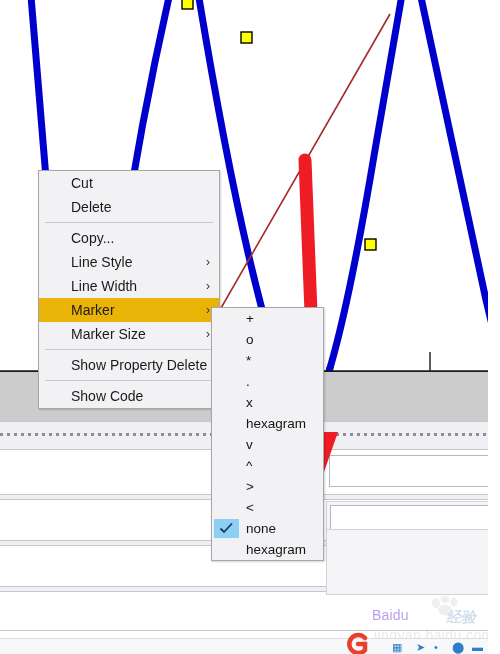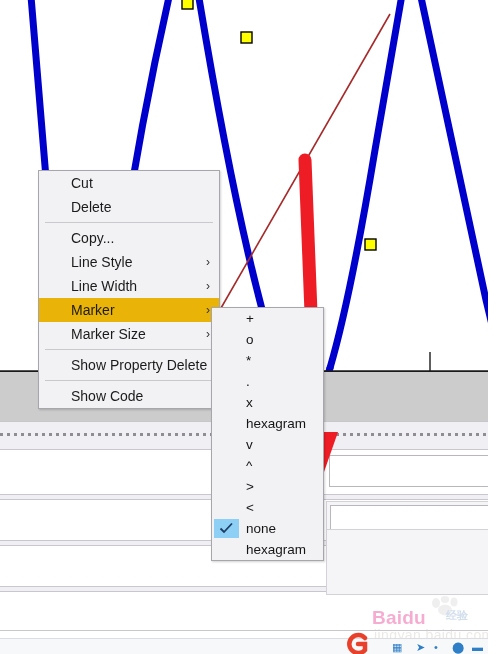--- a/index.html
+++ b/index.html
@@ -42,23 +42,23 @@
 
   
   #submenu{left:211px;top:307px;width:111px;}
   .si{position:relative;height:21px;line-height:21px;padding-left:34px;
       font-size:13.5px;color:#161616;white-space:nowrap;}
   .check{position:absolute;left:2px;top:1px;width:25px;height:19px;background:#8ed0f5;}
   .check svg{position:absolute;left:5px;top:3px;}
 
   
   .wm{position:absolute;left:372px;top:596px;width:124px;height:44px;opacity:.45;}
-  .wm-text{position:absolute;left:0;top:11px;font-size:19px;color:#ec4899;
-     font-family:"Liberation Sans",sans-serif;font-weight:bold;letter-spacing:.2px;}
-  .wm-cn{position:absolute;left:74px;top:12px;font-size:11px;color:#9fb8d8;font-weight:bold;}
+  .wm-text{position:absolute;left:0;top:11px;font-size:14px;color:#6d28d9;
+     font-family:"Liberation Sans",sans-serif;font-weight:normal;letter-spacing:.2px;}
+  .wm-cn{position:absolute;left:74px;top:12px;font-size:15px;color:#9fb8d8;font-weight:bold;font-style:italic;}
   .wm-sub{position:absolute;left:2px;top:31px;font-size:14px;color:#d3cfc6;letter-spacing:.4px;}
 
   
   .taskbar{position:absolute;left:0;top:638px;width:500px;height:16px;background:#f7f8fa;border-top:1px solid #dcdde0;}
   .tb-ico{position:absolute;top:2px;font-size:11px;color:#2f7fc8;font-family:"Liberation Sans",sans-serif;}
 </style>
 </head>
 <body>
 
 <div id="root">

